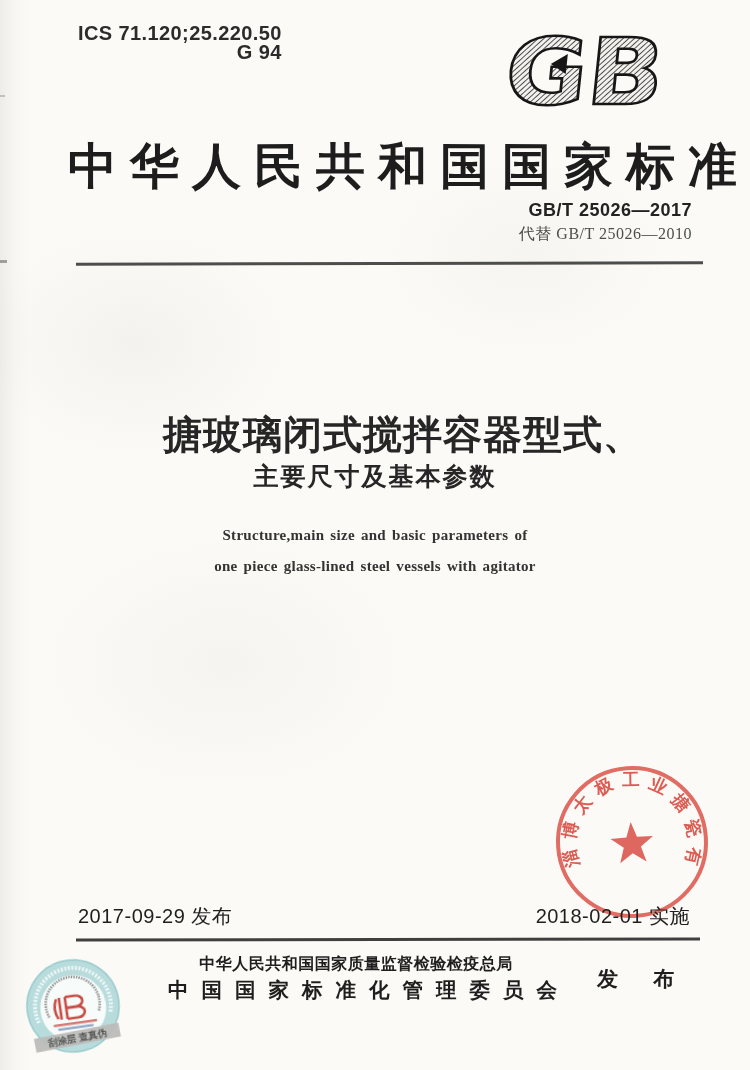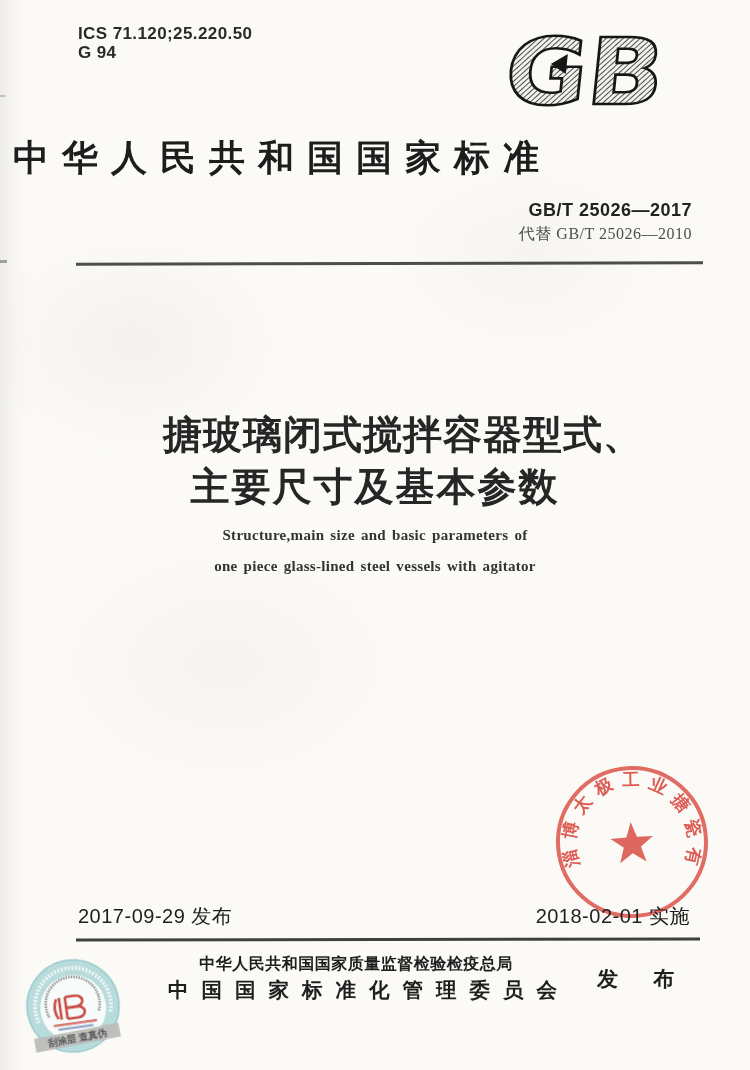--- a/index.html
+++ b/index.html
@@ -11,38 +11,38 @@
     background:
       radial-gradient(220px 160px at 18% 32%, rgba(178,172,160,0.10), rgba(0,0,0,0) 70%),
       radial-gradient(260px 180px at 30% 62%, rgba(178,172,160,0.08), rgba(0,0,0,0) 70%),
       radial-gradient(200px 140px at 70% 24%, rgba(178,172,160,0.07), rgba(0,0,0,0) 70%),
       linear-gradient(90deg, rgba(120,115,105,0.10) 0, rgba(120,115,105,0.03) 14px, rgba(0,0,0,0) 30px),
       #fbfaf6;
   }
   .artifact { position:absolute; background:#3b3b3b; }
 
   
-  .ics-block { position:absolute; left:78px; top:24px; font-family:"Liberation Sans", sans-serif; font-weight:600; font-size:17px; line-height:19px; color:#2b2b2b; letter-spacing:0.4px; }
+  .ics-block { position:absolute; left:78px; top:24px; font-family:"Liberation Sans", sans-serif; font-weight:600; font-size:20px; line-height:19px; color:#2b2b2b; letter-spacing:0.4px;text-align:right; }
 
   
   .gb-logo { position:absolute; left:497px; top:24px; }
 
   
-  .nat-title { position:absolute; left:0; top:134px; width:100%; text-align:left; font-family:"Liberation Serif", serif; font-size:36px; font-weight:600; color:#1d1d1d; letter-spacing:13px; text-indent:13px; white-space:nowrap; }
+  .nat-title { position:absolute; left:0; top:134px; width:100%; text-align:right; font-family:"Liberation Serif", serif; font-size:49px; font-weight:600; color:#1d1d1d; letter-spacing:13px; text-indent:13px; white-space:nowrap; }
 
   .std-num { position:absolute; right:58px; top:200px; text-align:right; }
   .std-num .num { font-family:"Liberation Sans", sans-serif; font-weight:bold; font-size:18px; color:#222; letter-spacing:0.5px; }
   .std-num .replaces { margin-top:3px; font-size:16px; color:#4d4d4d; letter-spacing:0.5px; }
 
   .rule-top { position:absolute; left:76px; top:262px; width:627px; height:2.5px; background:#4d4d4d; transform:rotate(-0.12deg); }
 
   
   .doc-title { position:absolute; left:0; width:100%; text-align:center; font-family:"Liberation Sans", sans-serif; font-weight:bold; color:#262626; white-space:nowrap; }
   .doc-title.l1 { top:408px; font-size:39px; letter-spacing:1px;margin-left:28px; }
-  .doc-title.l2 { top:460px; font-size:39px; letter-spacing:2px; }
+  .doc-title.l2 { top:460px; font-size:25px; letter-spacing:2px; }
 
   .en-title { position:absolute; left:0; width:100%; text-align:center; font-family:"Liberation Serif", serif; font-weight:bold; font-size:15px; color:#333; letter-spacing:0.3px; word-spacing:2px; }
   .en-title.l1 { top:527px; }
   .en-title.l2 { top:558px; }
 
   
   .seal { position:absolute; left:550px; top:760px; width:164px; height:164px; transform:rotate(-4deg); opacity:0.88; }
 
   
   .date { position:absolute; top:903px; font-family:"Liberation Sans", sans-serif; font-size:20px; color:#1f1f1f; letter-spacing:0.5px; }

